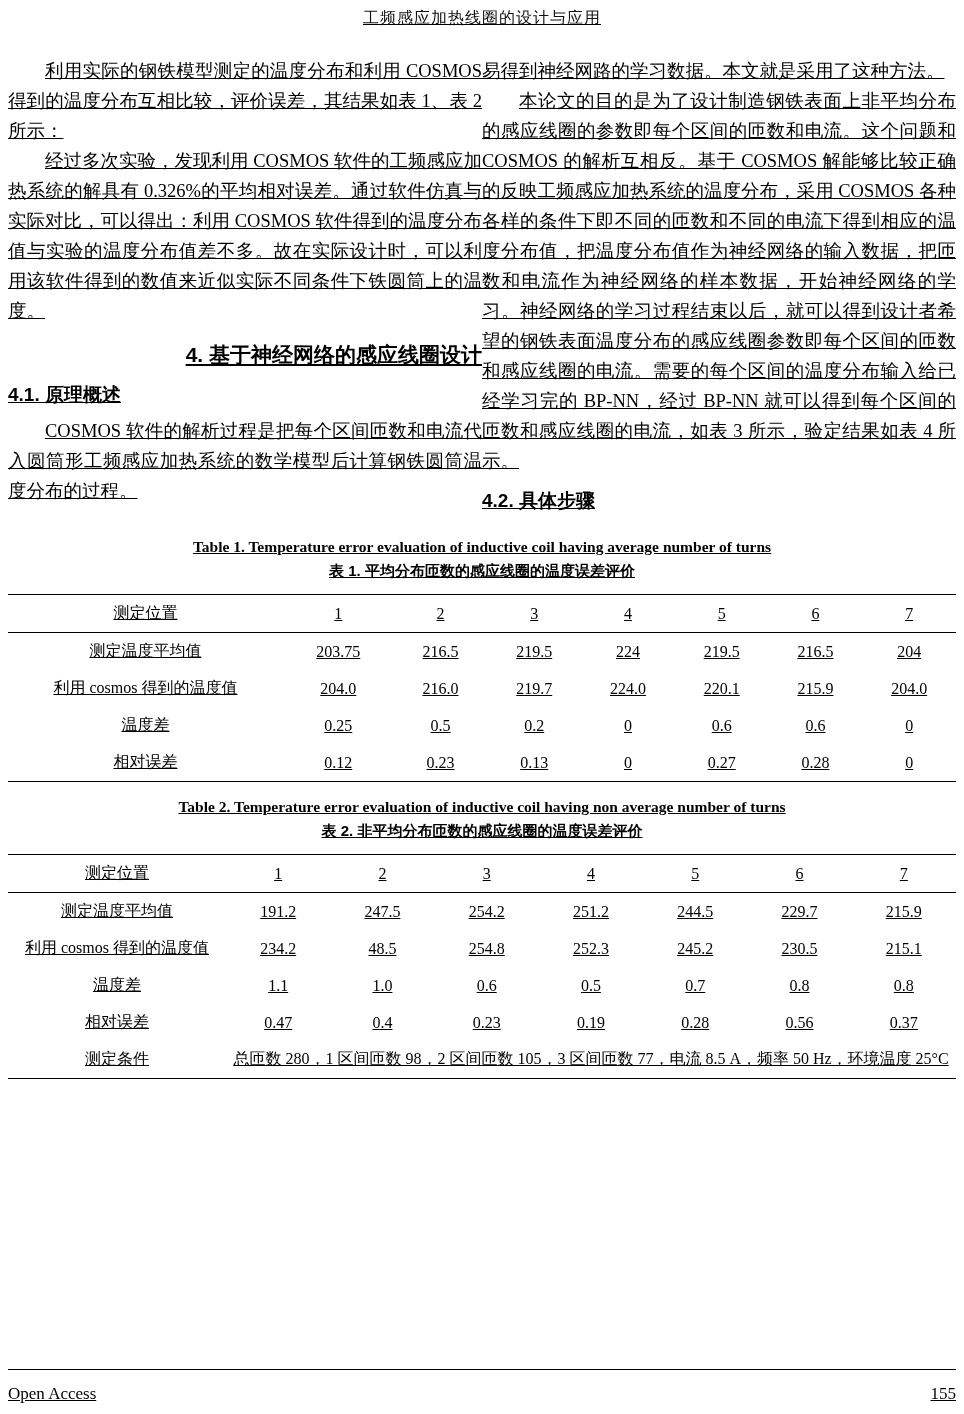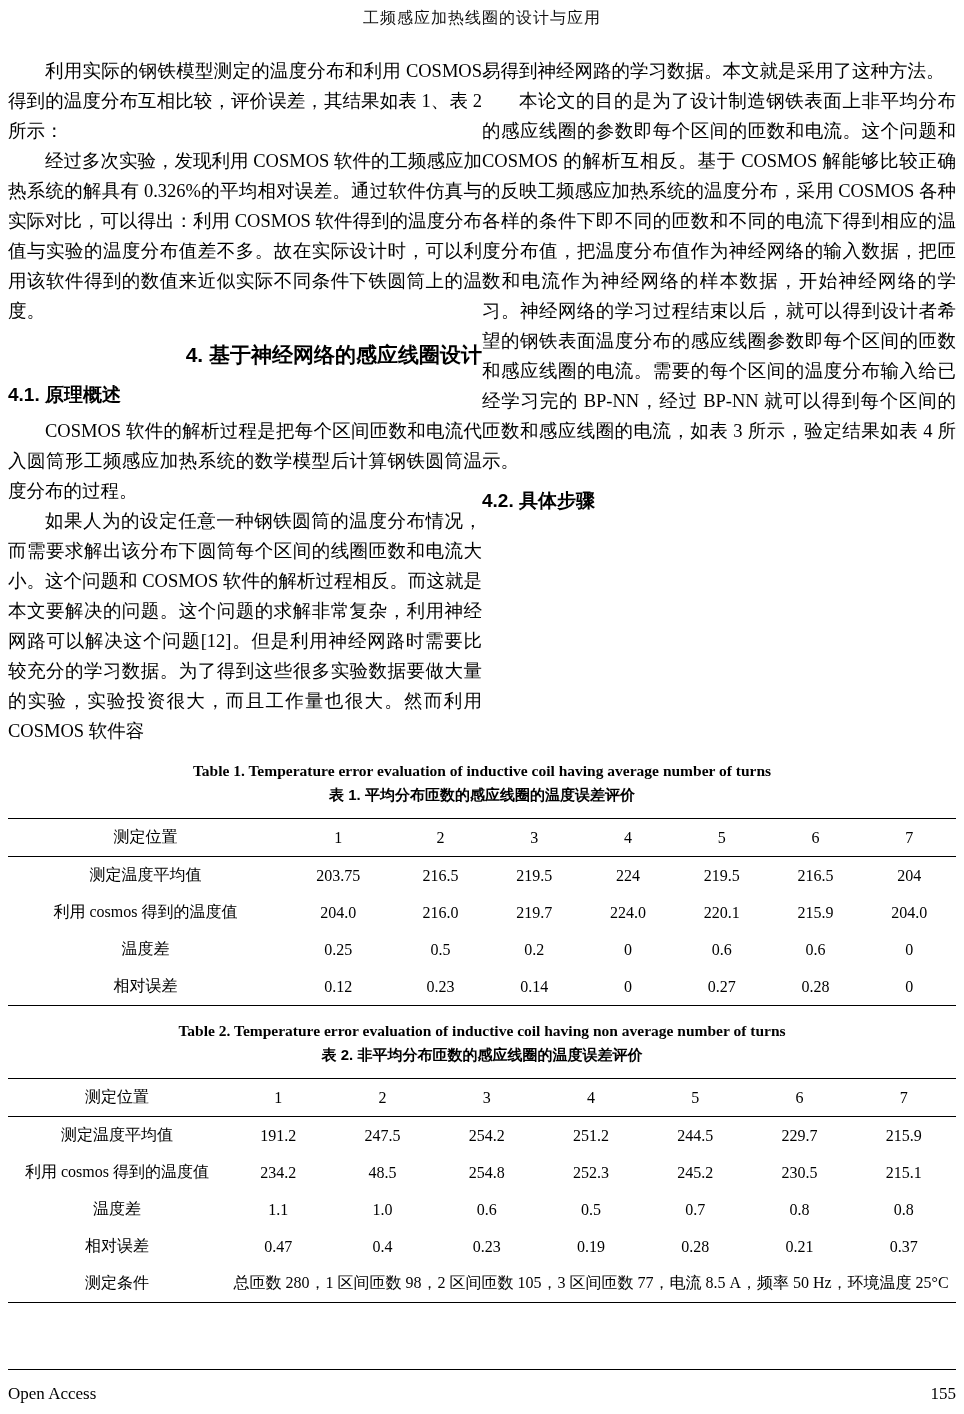--- a/index.html
+++ b/index.html
@@ -6,21 +6,21 @@
   html, body { background:#ffffff; }
   body {
     width:964px; height:1414px;
     font-family:"Liberation Serif","DejaVu Serif",serif;
     color:#000;
     overflow:hidden;
   }
   .page {
     width:964px; height:1414px;
     padding:6px 8px 10px 8px;
-    display:flex; flex-direction:column;
+    display:flex; flex-direction:column;text-decoration:underline;
   }
   .running-head {
     text-align:center;
     font-size:16px;
     letter-spacing:1px;
     color:#111;
     padding-top:2px;
   }
   .columns {
     display:flex;
@@ -108,21 +108,20 @@
   <div class="running-head">工频感应加热线圈的设计与应用</div>
 
   <div class="columns">
 
     <div class="col">
       <p class="indent">利用实际的钢铁模型测定的温度分布和利用 COSMOS 得到的温度分布互相比较，评价误差，其结果如表 1、表 2 所示：</p>
       <p class="indent">经过多次实验，发现利用 COSMOS 软件的工频感应加热系统的解具有 0.326%的平均相对误差。通过软件仿真与实际对比，可以得出：利用 COSMOS 软件得到的温度分布值与实验的温度分布值差不多。故在实际设计时，可以利用该软件得到的数值来近似实际不同条件下铁圆筒上的温度。</p>
       <h2 class="section-h">4. 基于神经网络的感应线圈设计</h2>
       <h3 class="subsection-h">4.1. 原理概述</h3>
       <p class="indent">COSMOS 软件的解析过程是把每个区间匝数和电流代入圆筒形工频感应加热系统的数学模型后计算钢铁圆筒温度分布的过程。</p>
-      <p class="indent">如果人为的设定任意一种钢铁圆筒的温度分布情况，而需要求解出该分布下圆筒每个区间的线圈匝数和电流大小。这个问题和 COSMOS 软件的解析过程相反。而这就是本文要解决的问题。这个问题的求解非常复杂，利用神经网路可以解决这个问题[12]。但是利用神经网路时需要比较充分的学习数据。为了得到这些很多实验数据要做大量的实验，实验投资很大，而且工作量也很大。然而利用 COSMOS 软件容</p>
     </div>
 
     <div class="col">
       <p>易得到神经网路的学习数据。本文就是采用了这种方法。</p>
       <p class="indent">本论文的目的是为了设计制造钢铁表面上非平均分布的感应线圈的参数即每个区间的匝数和电流。这个问题和 COSMOS 的解析互相反。基于 COSMOS 解能够比较正确的反映工频感应加热系统的温度分布，采用 COSMOS 各种各样的条件下即不同的匝数和不同的电流下得到相应的温度分布值，把温度分布值作为神经网络的输入数据，把匝数和电流作为神经网络的样本数据，开始神经网络的学习。神经网络的学习过程结束以后，就可以得到设计者希望的钢铁表面温度分布的感应线圈参数即每个区间的匝数和感应线圈的电流。需要的每个区间的温度分布输入给已经学习完的 BP-NN，经过 BP-NN 就可以得到每个区间的匝数和感应线圈的电流，如表 3 所示，验定结果如表 4 所示。</p>
       <h3 class="subsection-h">4.2. 具体步骤</h3>
     </div>
 
   </div>
 
@@ -170,21 +169,21 @@
             <td>0.2</td>
             <td>0</td>
             <td>0.6</td>
             <td>0.6</td>
             <td>0</td>
           </tr>
           <tr>
             <th class="label-col">相对误差</th>
             <td>0.12</td>
             <td>0.23</td>
-            <td>0.14</td>
+            <td>0.13</td>
             <td>0</td>
             <td>0.27</td>
             <td>0.28</td>
             <td>0</td>
           </tr>
         </tbody>
     </table>
   </div>
 
   <div class="table-block">
@@ -234,21 +233,21 @@
             <td>0.8</td>
             <td>0.8</td>
           </tr>
           <tr>
             <th class="label-col">相对误差</th>
             <td>0.47</td>
             <td>0.4</td>
             <td>0.23</td>
             <td>0.19</td>
             <td>0.28</td>
-            <td>0.21</td>
+            <td>0.56</td>
             <td>0.37</td>
           </tr>
           <tr>
             <th class="label-col">测定条件</th>
             <td colspan="7" class="span-cell">总匝数 280，1 区间匝数 98，2 区间匝数 105，3 区间匝数 77，电流 8.5 A，频率 50 Hz，环境温度 25°C</td>
           </tr>
         </tbody>
     </table>
   </div>
 

